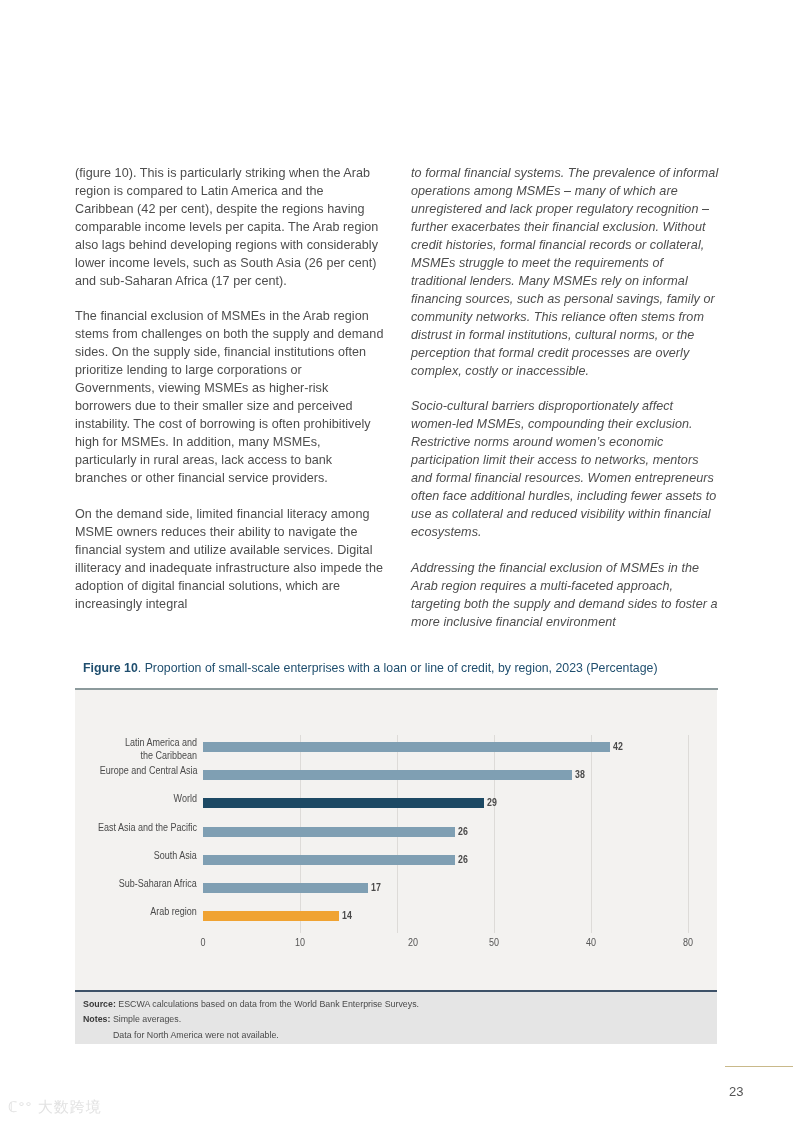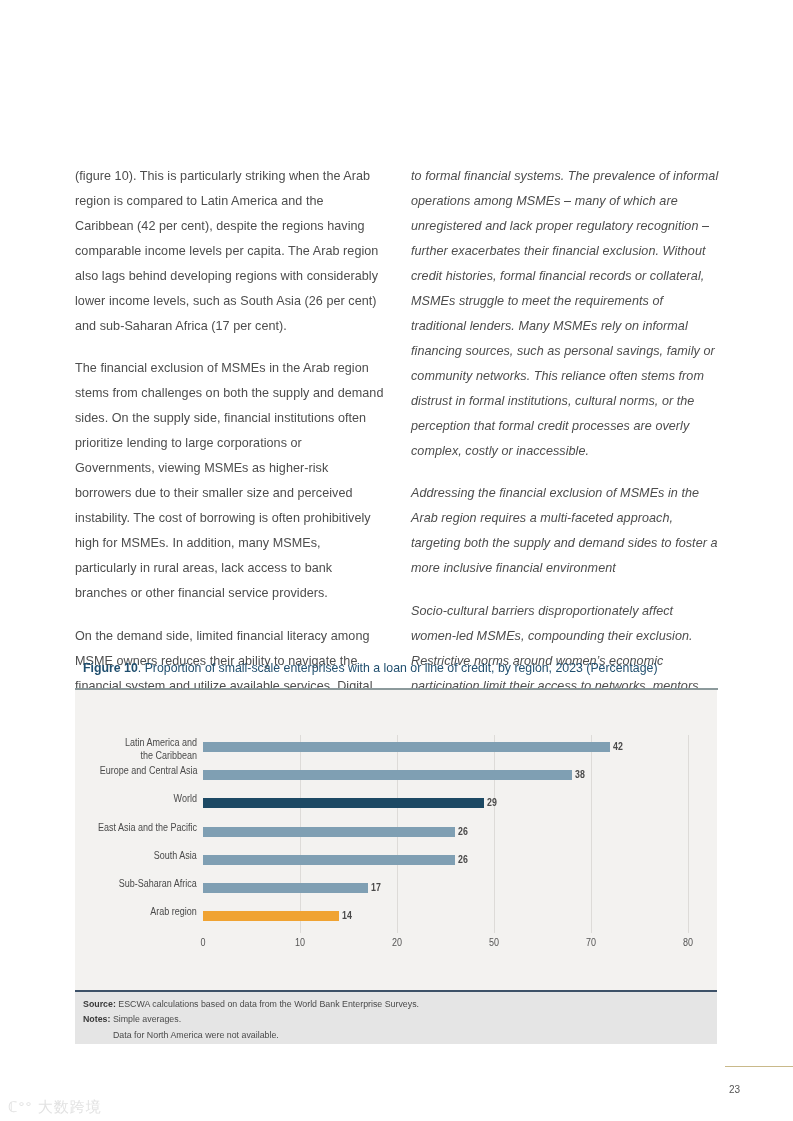--- a/index.html
+++ b/index.html
@@ -1,66 +1,66 @@
 <!DOCTYPE html>
 <html><head>
 <meta charset="utf-8">
 <style>
   html,body{margin:0;padding:0;}
   body{width:793px;height:1121px;background:#ffffff;position:relative;overflow:hidden;
        font-family:"Liberation Sans",sans-serif;color:#4a4a4a;}
-  .col{position:absolute;top:164px;width:310px;font-size:12.6px;line-height:25px;color:#4d4d4d;letter-spacing:0.05px;}
+  .col{position:absolute;top:164px;width:310px;font-size:12.6px;line-height:18px;color:#4d4d4d;letter-spacing:0.05px;}
   .col p{margin:0 0 17.35px 0;}
   .col-left{left:75px;}
   .col-right{left:411px;font-style:italic;}
   .fig-title{position:absolute;left:83px;top:660px;font-size:13.4px;color:#1f4e6e;font-family:"Liberation Sans",sans-serif;transform:scaleX(0.92);transform-origin:left;white-space:nowrap;}
   .fig-title b{font-weight:bold;}
   .fig-rule{position:absolute;left:75px;top:688px;width:643px;height:2px;background:#8c9a9c;}
   .plot-bg{position:absolute;left:75px;top:690px;width:642px;height:301px;background:#f3f2f0;}
   .grid{position:absolute;top:735px;width:1px;height:198px;background:#dddbd8;}
   .bar-label{position:absolute;right:596px;font-size:10px;color:#4a4a4a;text-align:right;line-height:12.5px;transform:scaleX(0.9);transform-origin:right;white-space:nowrap;}
   .bar{position:absolute;left:203px;height:10px;}
   .val{position:absolute;font-size:10px;font-weight:bold;color:#4a4a4a;transform:scaleX(0.88);transform-origin:left;}
   .tick{position:absolute;top:937px;font-size:10px;color:#555;transform:translateX(-50%) scaleX(0.9);}
   .notes{position:absolute;left:75px;top:990px;width:642px;height:54px;background:#e5e5e5;border-top:2px solid #3d5168;box-sizing:border-box;}
   .notes div{position:absolute;left:8px;font-size:9.6px;color:#4a4a4a;white-space:nowrap;transform:scaleX(0.92);transform-origin:left;}
   .notes b{font-weight:bold;color:#3a3a3a;}
   .page-rule{position:absolute;left:725px;top:1066px;width:68px;height:1px;background:#c9b98a;}
-  .page-num{position:absolute;left:729px;top:1084px;font-size:10px;color:#555;}
+  .page-num{position:absolute;left:729px;top:1084px;font-size:13px;color:#555;}
   .wm{position:absolute;left:8px;top:1096px;font-size:15px;color:#e2e2e2;letter-spacing:1px;}
 </style>
 </head>
 <body>
 
 <div class="col col-left">
   <p>(figure 10). This is particularly striking when the Arab region is compared to Latin America and the Caribbean (42 per cent), despite the regions having comparable income levels per capita. The Arab region also lags behind developing regions with considerably lower income levels, such as South Asia (26 per cent) and sub-Saharan Africa (17 per cent).</p>
   <p>The financial exclusion of MSMEs in the Arab region stems from challenges on both the supply and demand sides. On the supply side, financial institutions often prioritize lending to large corporations or Governments, viewing MSMEs as higher-risk borrowers due to their smaller size and perceived instability. The cost of borrowing is often prohibitively high for MSMEs. In addition, many MSMEs, particularly in rural areas, lack access to bank branches or other financial service providers.</p>
   <p>On the demand side, limited financial literacy among MSME owners reduces their ability to navigate the financial system and utilize available services. Digital illiteracy and inadequate infrastructure also impede the adoption of digital financial solutions, which are increasingly integral</p>
 </div>
 
 <div class="col col-right">
   <p>to formal financial systems. The prevalence of informal operations among MSMEs – many of which are unregistered and lack proper regulatory recognition – further exacerbates their financial exclusion. Without credit histories, formal financial records or collateral, MSMEs struggle to meet the requirements of traditional lenders. Many MSMEs rely on informal financing sources, such as personal savings, family or community networks. This reliance often stems from distrust in formal institutions, cultural norms, or the perception that formal credit processes are overly complex, costly or inaccessible.</p>
+  <p>Socio-cultural barriers disproportionately affect women-led MSMEs, compounding their exclusion. Restrictive norms around women’s economic participation limit their access to networks, mentors and formal financial resources. Women entrepreneurs often face additional hurdles, including fewer assets to use as collateral and reduced visibility within financial ecosystems.</p>
   <p>Addressing the financial exclusion of MSMEs in the Arab region requires a multi-faceted approach, targeting both the supply and demand sides to foster a more inclusive financial environment</p>
-  <p>Socio-cultural barriers disproportionately affect women-led MSMEs, compounding their exclusion. Restrictive norms around women’s economic participation limit their access to networks, mentors and formal financial resources. Women entrepreneurs often face additional hurdles, including fewer assets to use as collateral and reduced visibility within financial ecosystems.</p>
 </div>
 
 <div class="fig-title"><b>Figure 10</b><span>. Proportion of small-scale enterprises with a loan or line of credit, by region, 2023 (Percentage)</span></div>
 <div class="fig-rule"></div>
 
 <div class="plot-bg"></div>
 <div id="chart">
     <div class="tick" style="left: 203px;">0</div>
     <div class="grid" style="left: 300px;"></div>
     <div class="tick" style="left: 300px;">10</div>
     <div class="grid" style="left: 397px;"></div>
-    <div class="tick" style="left: 397px;">20</div>
+    <div class="tick" style="left: 413px;">20</div>
     <div class="grid" style="left: 494px;"></div>
     <div class="tick" style="left: 494px;">50</div>
     <div class="grid" style="left: 591px;"></div>
-    <div class="tick" style="left: 591px;">70</div>
+    <div class="tick" style="left: 591px;">40</div>
     <div class="grid" style="left: 688px;"></div>
     <div class="tick" style="left: 688px;">80</div>
     <div class="bar-label" style="top: 737px;">
       <div>Latin America and</div>
       <div>the Caribbean</div>
     </div>
     <div class="bar" style="top: 742px; width: 407.4px; background: rgb(127, 159, 179);"></div>
     <div class="val" style="top: 741px; left: 613.4px;">42</div>
     <div class="bar-label" style="top: 765.2px;">
       <div>Europe and Central Asia</div>

